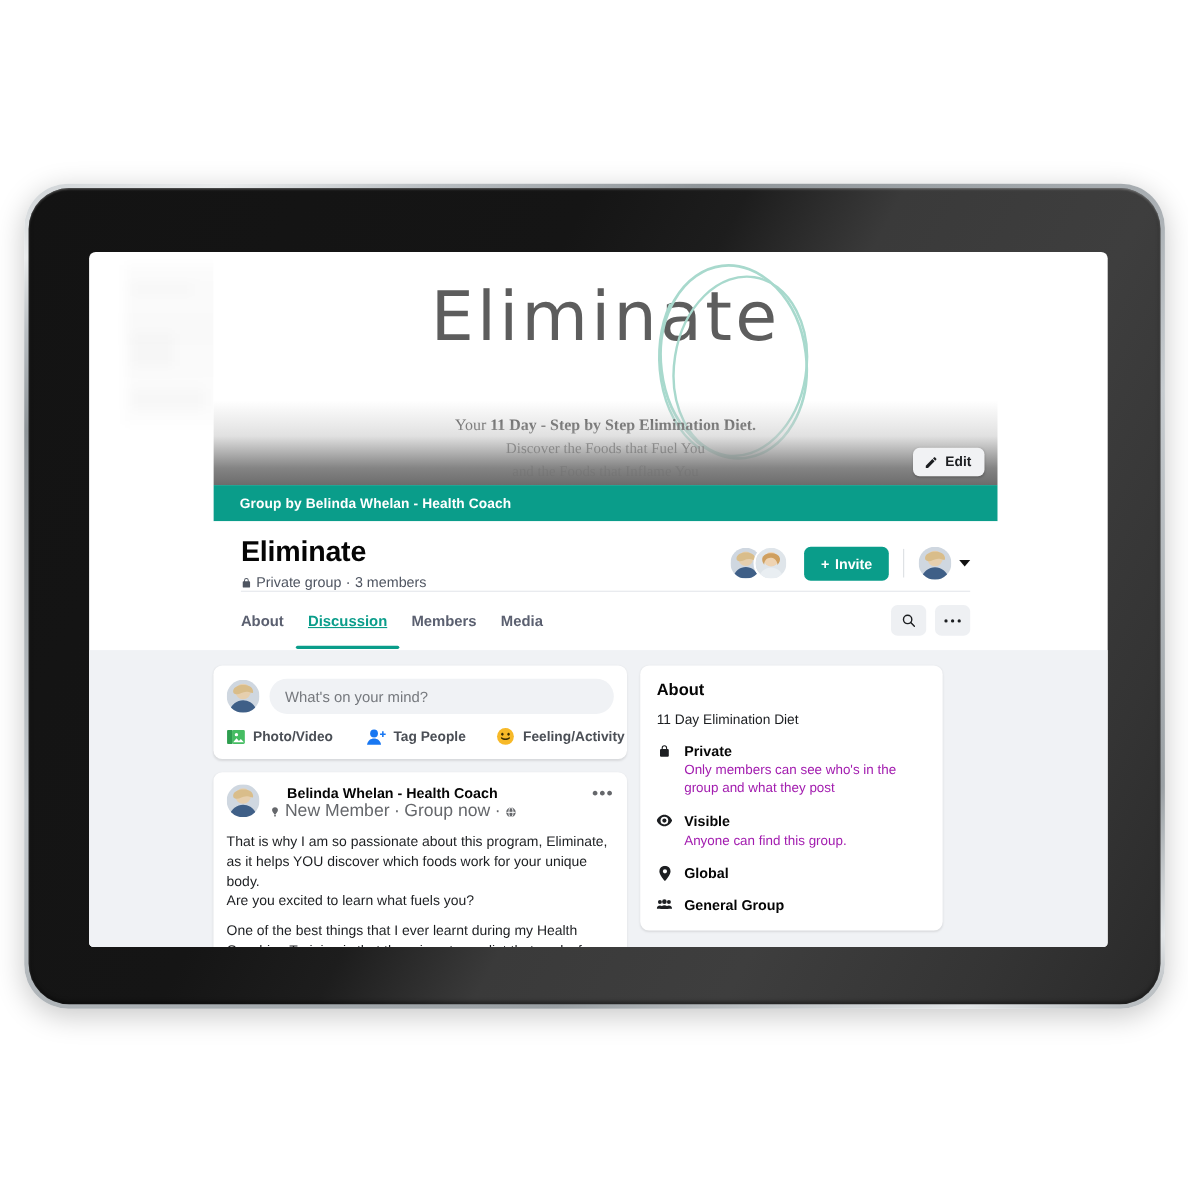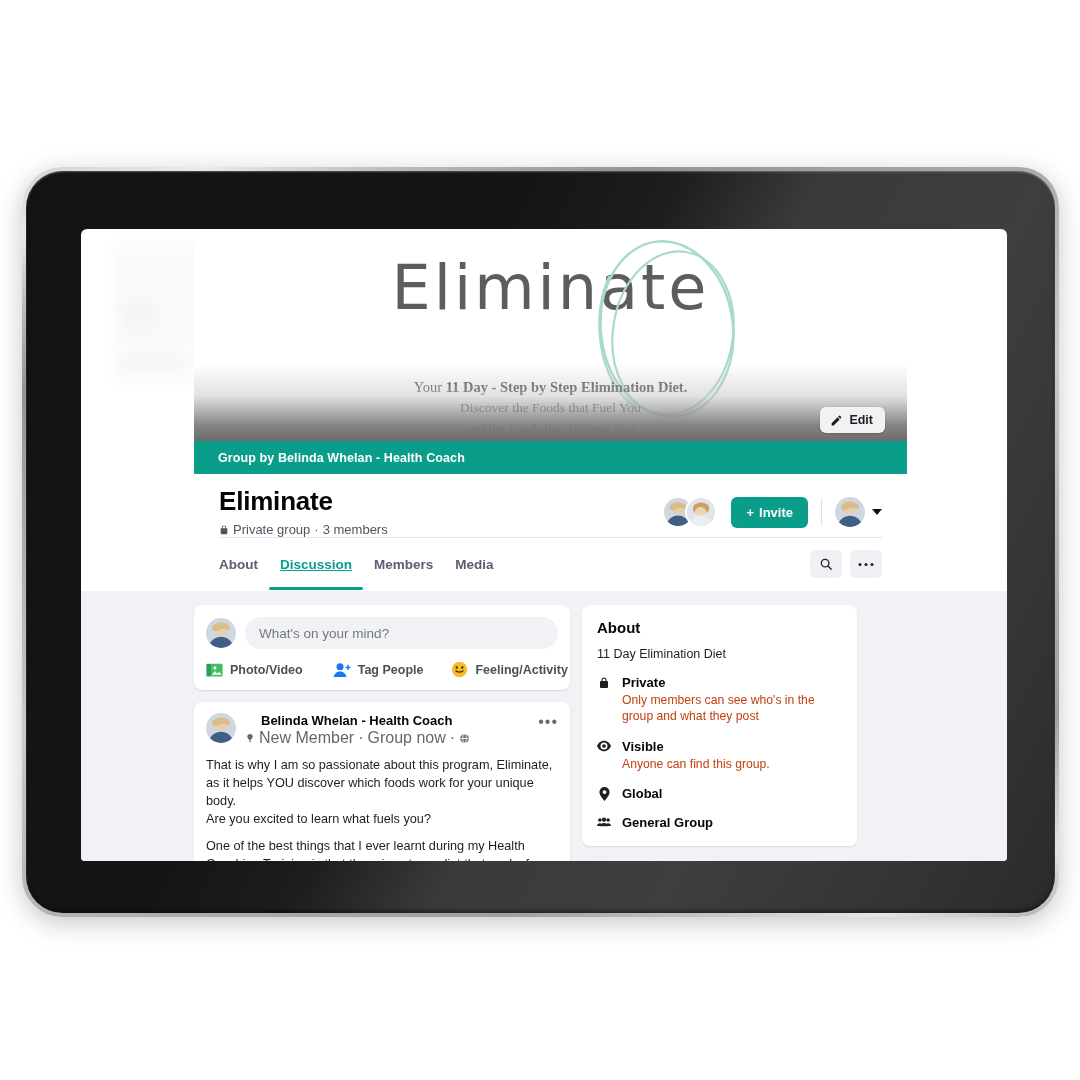--- a/index.html
+++ b/index.html
@@ -111,21 +111,21 @@
   .cover-bar {
     position: absolute; left: 0; right: 0; bottom: 0; height: 33px;
     background: #0a9d8a;
     display: flex; align-items: center;
   }
   .cover-bar span {
     color: #ffffff; font-size: 12.5px; font-weight: 700;
     padding-left: 24px; letter-spacing: .1px;
   }
   .edit-btn {
-    position: absolute; right: 22px; bottom: 41px;
+    position: absolute; right: 12px; bottom: 41px;
     display: flex; align-items: center; gap: 6px;
     background: #f1f2f4; color: #1c1e21;
     border: none; border-radius: 6px;
     padding: 6px 12px 6px 10px;
     font-size: 12.5px; font-weight: 700;
     font-family: "Liberation Sans", sans-serif;
     cursor: pointer;
     box-shadow: 0 1px 2px rgba(0,0,0,0.18);
   }
 
@@ -215,21 +215,21 @@
   .post-body { margin-top: 9px; font-size: 12.7px; color: #1c1e21; line-height: 1.42; }
   .post-body p + p { margin-top: 9px; }
 
   
   .about { padding: 14px 15px 16px 15px; }
   .about h3 { font-size: 15px; font-weight: 700; color: #050505; }
   .about-desc { font-size: 12.5px; color: #1c1e21; margin-top: 11px; }
   .about-row { display: flex; gap: 11px; margin-top: 14px; }
   .about-row .ico { width: 14px; flex: none; display: flex; justify-content: center; padding-top: 1px; }
   .about-row .t { font-size: 13px; font-weight: 700; color: #050505; }
-  .about-row .d { font-size: 12.2px; color: #c2410c; margin-top: 2px; line-height: 1.34; }
+  .about-row .d { font-size: 12.2px; color: #a21caf; margin-top: 2px; line-height: 1.34; }
 
   svg { display: block; }
 </style>
 </head>
 <body>
 
 <div id="stage">
   <div id="tablet">
     <div id="tablet-inner">
 

